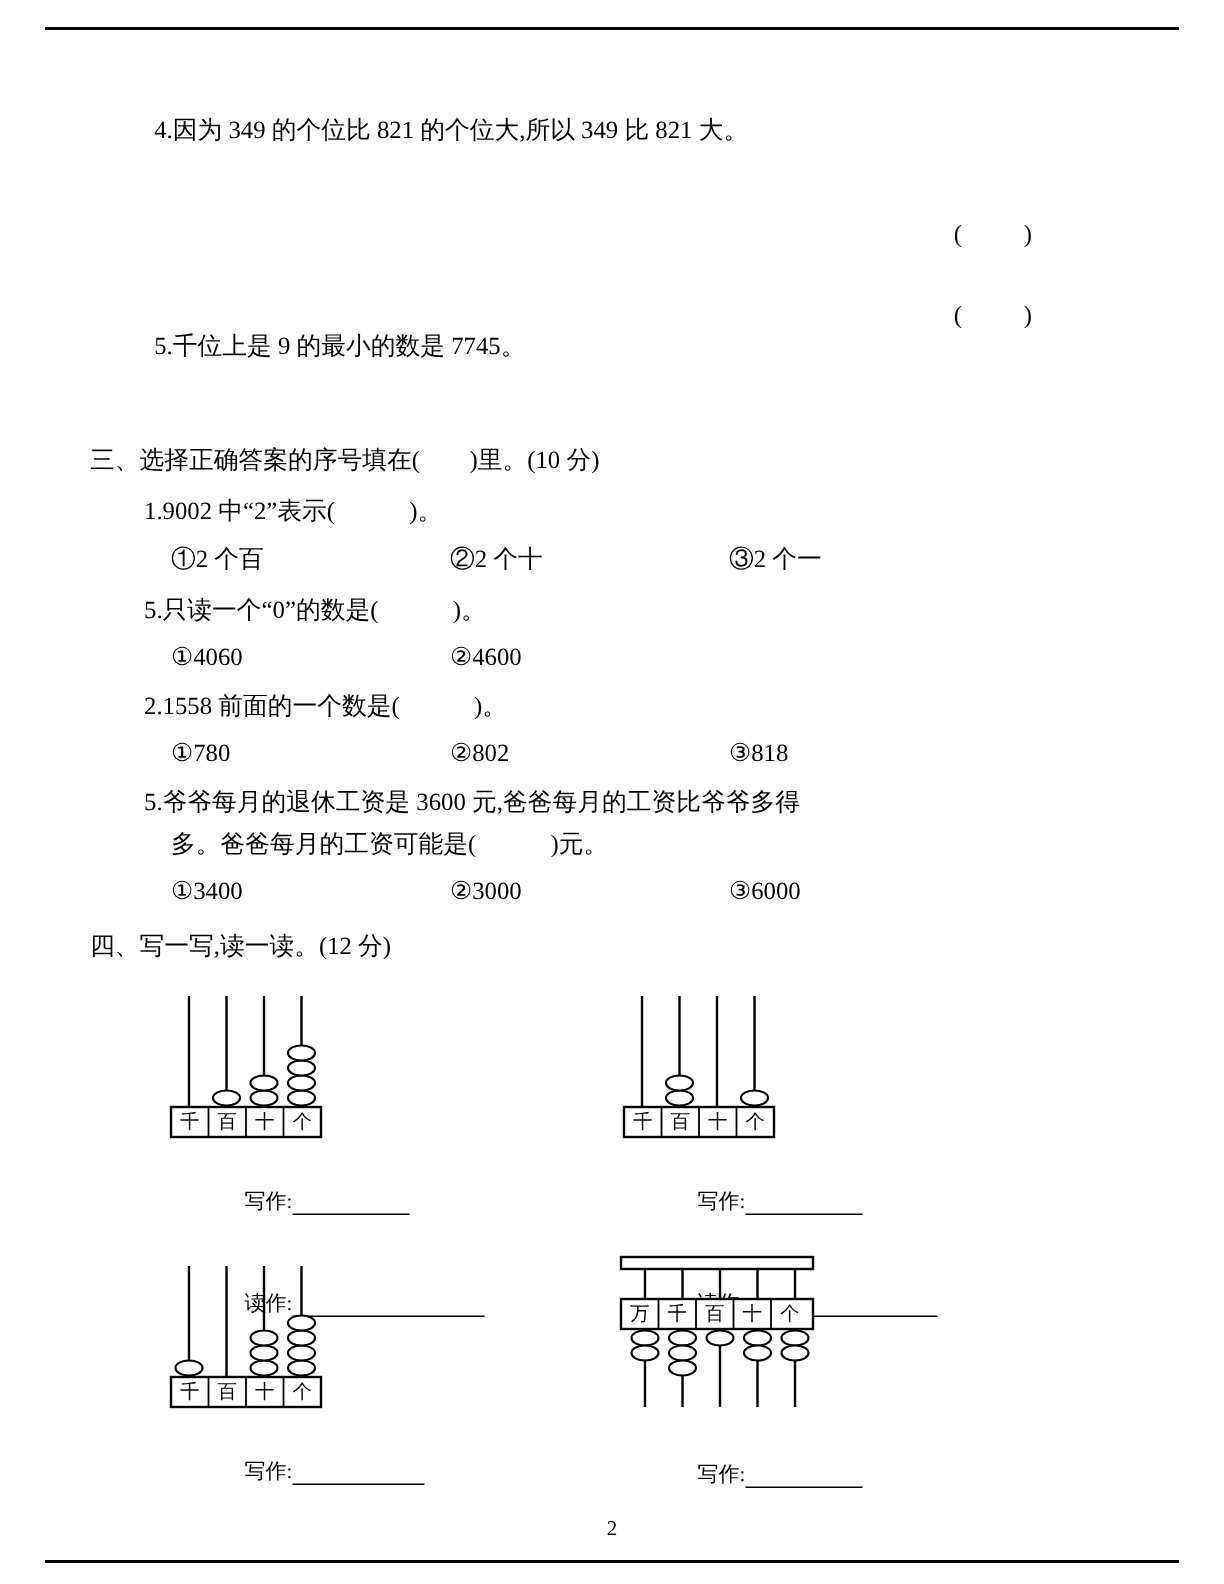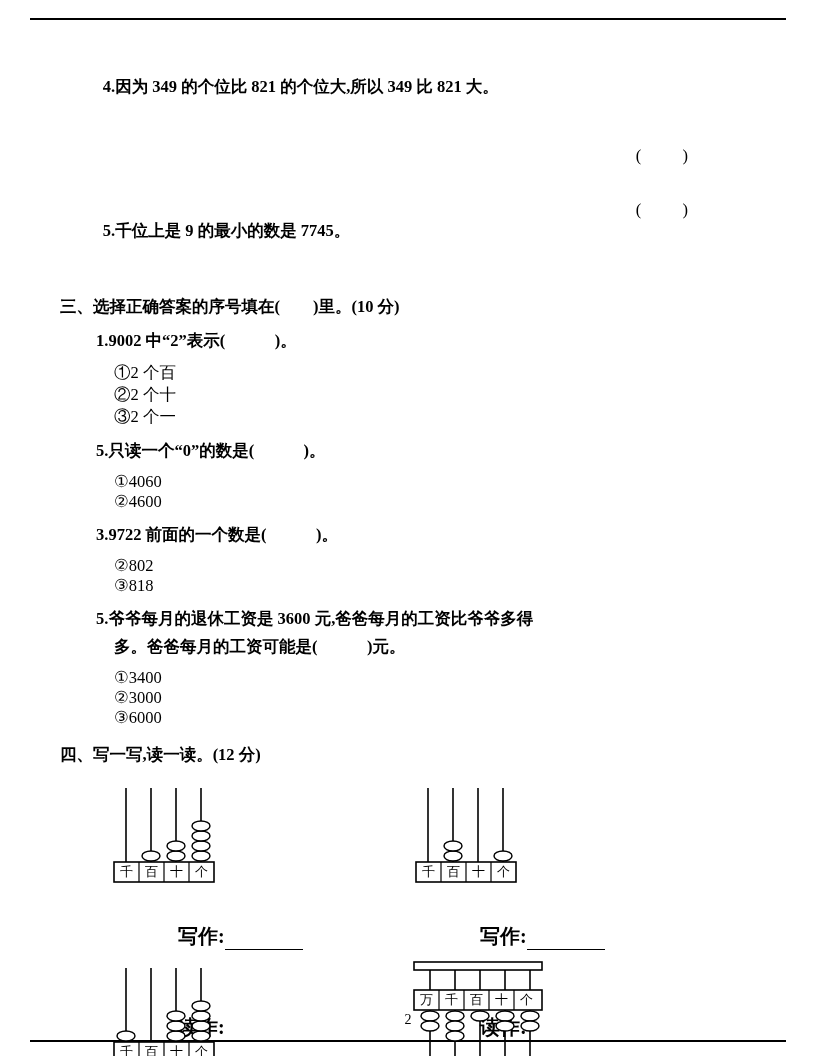--- a/index.html
+++ b/index.html
@@ -53,48 +53,47 @@
     position: absolute;
     right: 12px;
     top: 0;
     font-size: 16.5px;
   }
   .opts {
     display: flex;
     padding-left: 36px;
     margin-bottom: 12px;
     font-size: 16.5px;
-    flex-direction: column;
   }
   .opts > span {
     width: 186px;
     white-space: pre;
   }
   .section-head {
     font-size: 16.5px;
     margin-bottom: 12px;
     white-space: pre;
   }
   .bold {
-    font-weight: bold;
+    font-weight: normal;
   }
 
   
   .abacus-area {
     position: relative;
     margin-top: 6px;
     height: 360px;
   }
   .abacus-block {
     position: absolute;
   }
   .ab-svg { display: block; }
 
   .writeline {
-    font-size: 20px;
+    font-size: 14px;
     white-space: pre;
     margin-top: 10px;
   }
   .ul {
     display: inline-block;
     border-bottom: 1.2px solid #000;
     vertical-align: bottom;
     height: 16px;
   }
   .pagenum {
@@ -136,23 +135,24 @@
       <span>②2 个十</span>
       <span>③2 个一</span>
     </div>
 
     <div class="q-line indent1 bold">5.只读一个“0”的数是(            )。</div>
     <div class="opts">
       <span>①4060</span>
       <span>②4600</span>
     </div>
 
-    <div class="q-line indent1 bold">3.9722 前面的一个数是(            )。</div>
+    <div class="q-line indent1 bold">2.1558 前面的一个数是(            )。</div>
 
     <div class="opts">
+      <span>①780</span>
       <span>②802</span>
       <span>③818</span>
     </div>
 
     <div class="q-line indent1 bold" style="margin-bottom:6px;">5.爷爷每月的退休工资是 3600 元,爸爸每月的工资比爷爷多得</div>
     <div class="q-line indent2 bold">多。爸爸每月的工资可能是(            )元。</div>
     <div class="opts">
       <span>①3400</span>
       <span>②3000</span>
       <span>③6000</span>

